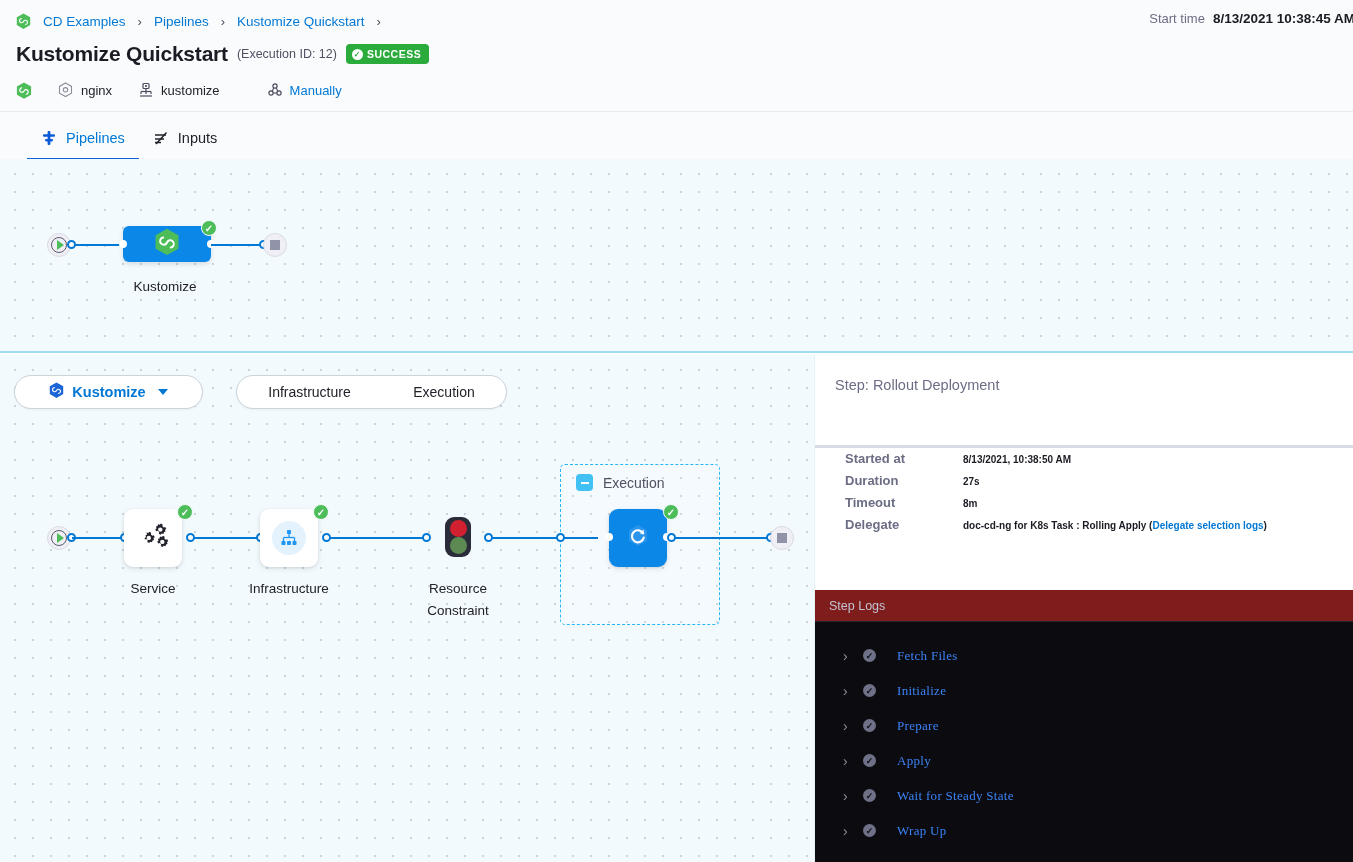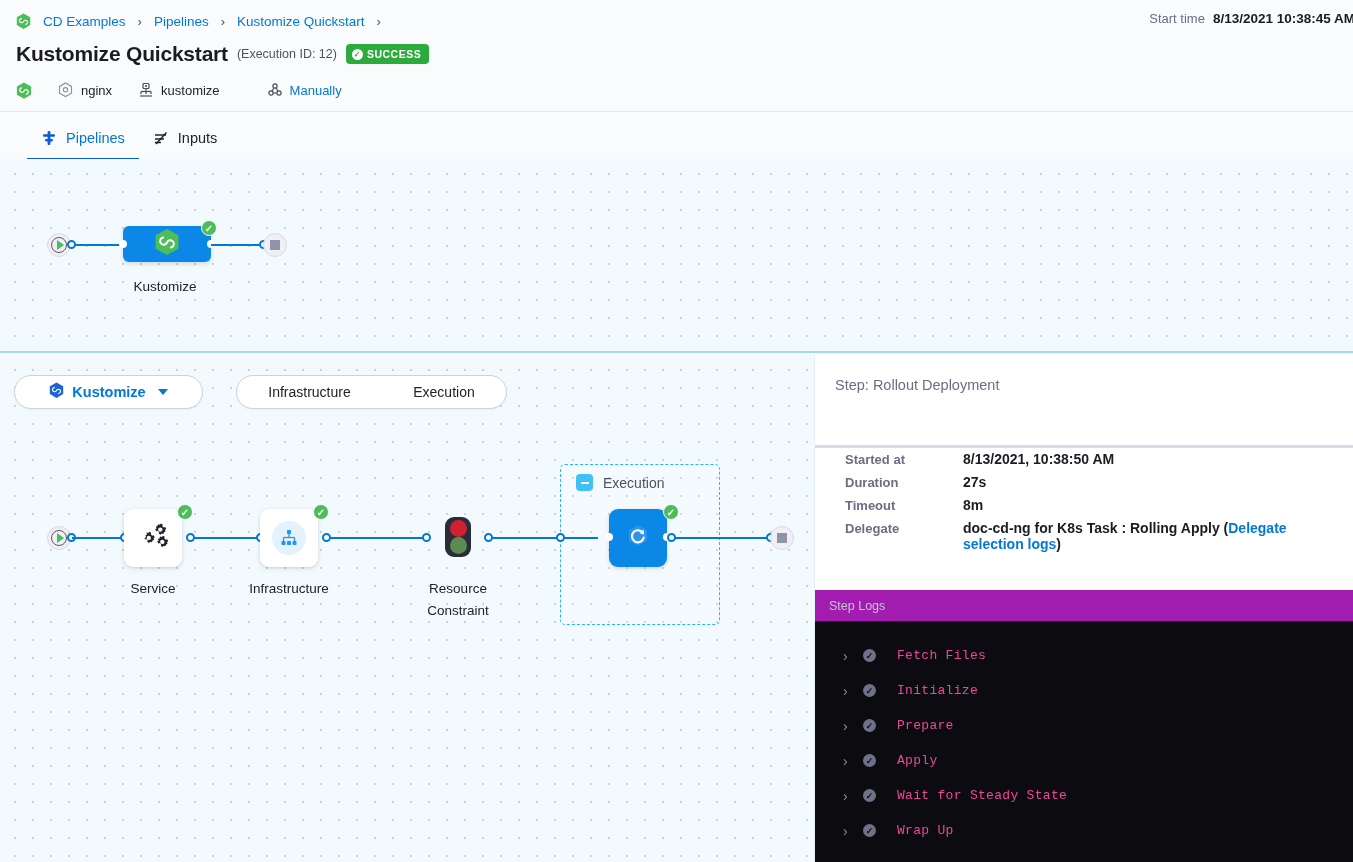--- a/index.html
+++ b/index.html
@@ -177,42 +177,42 @@
   .rp-tab {
     padding: 6px 16px 12px 16px; font-size: 14.5px; color: #22222a; position: relative; cursor: pointer;
   }
   .rp-tab.active { color: #0278d5; }
   .rp-tab.active::after { content:""; position:absolute; left:12px; right:12px; bottom:0; height:3px; background:#0b5cd8; }
   .rp-tabline { position: absolute; left: 0; right: 0; top: 90px; height: 3px; background: #d9dce6; }
 
   .kv { position: absolute; left: 30px; top: 96px; width: 500px; }
   .kv-row { display: flex; align-items: baseline; margin-bottom: 7px; }
   .kv-k { width: 118px; flex: 0 0 118px; font-size: 13px; color: #6b6d85; font-weight: 700; }
-  .kv-v { font-size: 14px; color: #1b1b24; font-weight: 700; }
+  .kv-v { font-size: 10px; color: #1b1b24; font-weight: 700; }
   .kv-v .lnk { color: #0278d5; font-weight: 700; }
 
   
   .logs {
     position: absolute; left: 0; top: 235px; width: 539px; height: 272px;
     background: #0c0c10;
   }
   .logs-head {
     height: 32px; display: flex; align-items: center; padding-left: 14px;
     font-size: 12.5px; color: #c3c5d4; border-bottom: 1px solid #23242c;
-    background: #a21caf;
+    background: #7f1d1d;
   }
   .log-list { padding-top: 16px; }
   .log-row { display: flex; align-items: center; height: 35px; padding-left: 28px; cursor: pointer; }
   .log-chev { width: 20px; color: #8b8d9e; font-size: 14px; }
   .log-status {
     width: 13px; height: 13px; border-radius: 50%; background: #6e7187;
     color: #0c0c10; font-size: 9px; font-weight: 900;
     display: flex; align-items: center; justify-content: center; margin-right: 21px;
   }
-  .log-name { font-family: Liberation Mono, monospace; font-size: 13px; color: #ec4899; letter-spacing: .3px; }
+  .log-name { font-family: Liberation Serif, serif; font-size: 13px; color: #3b82f6; letter-spacing: .3px; }
 </style>
 </head>
 <body>
 
 <div class="app">
 
   <div class="header">
 
     <div class="breadcrumb">
       <span class="harness-hex">

